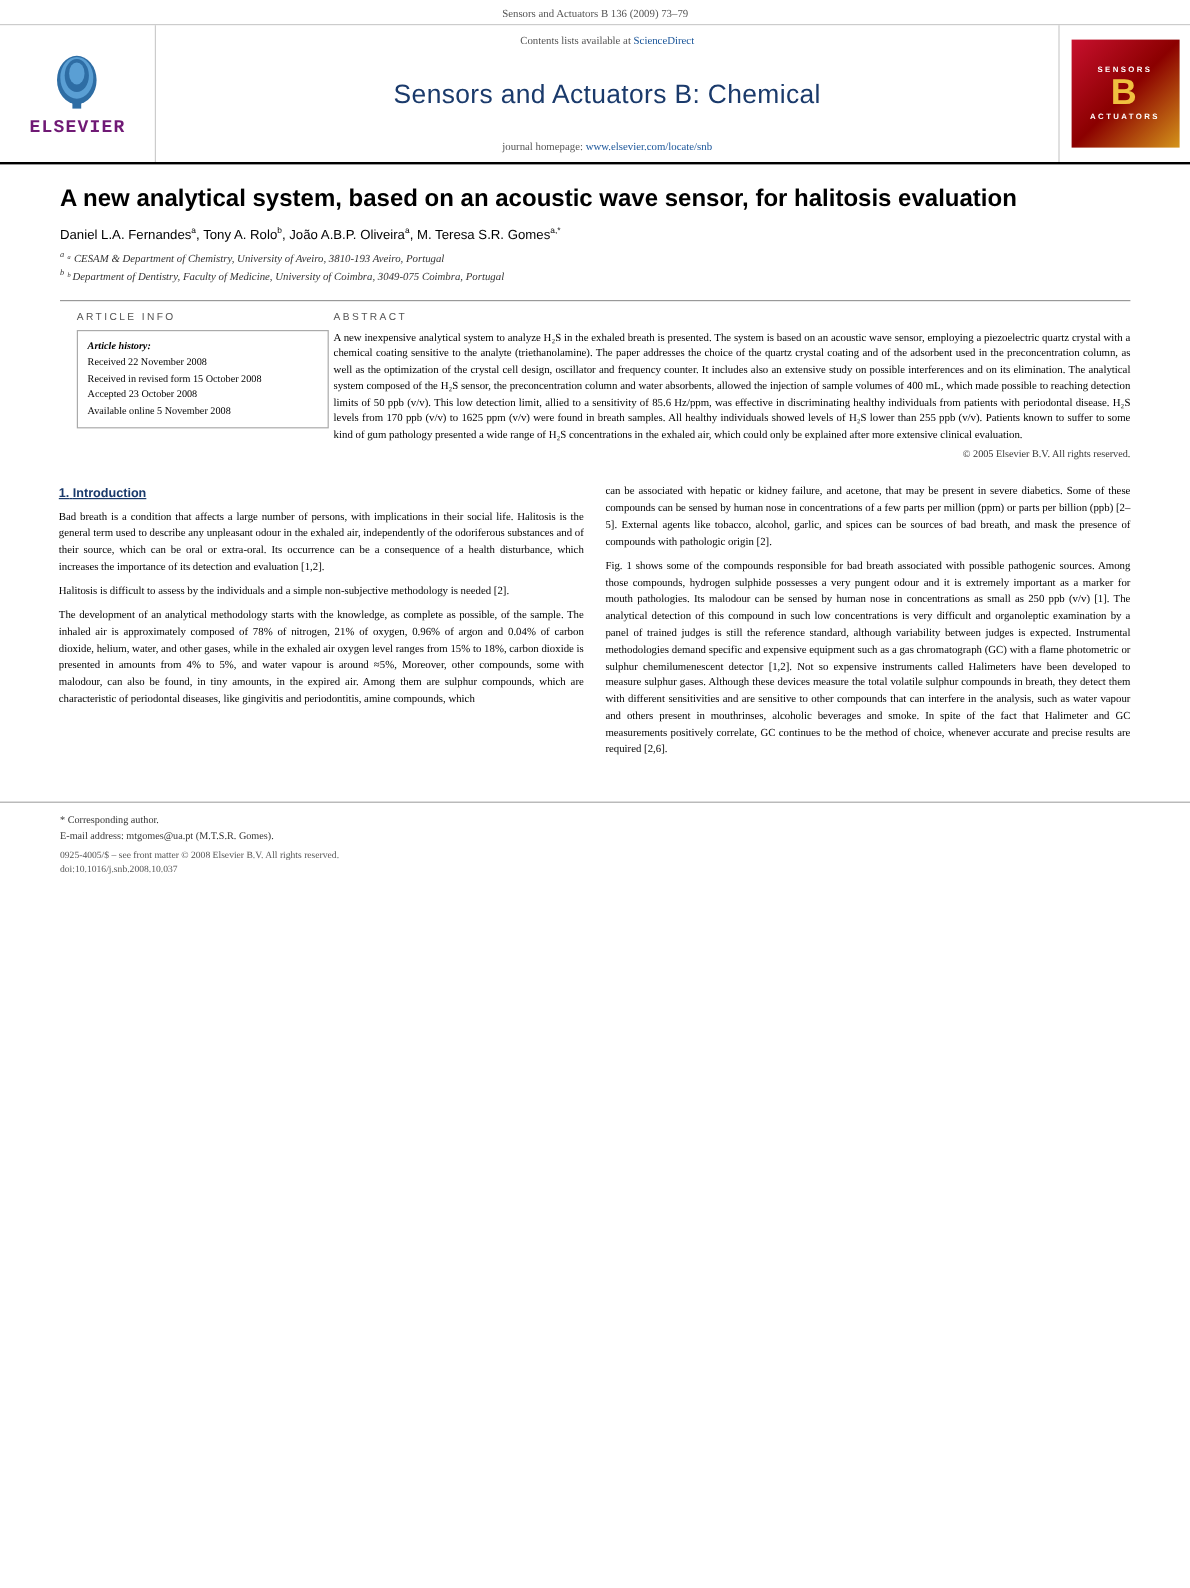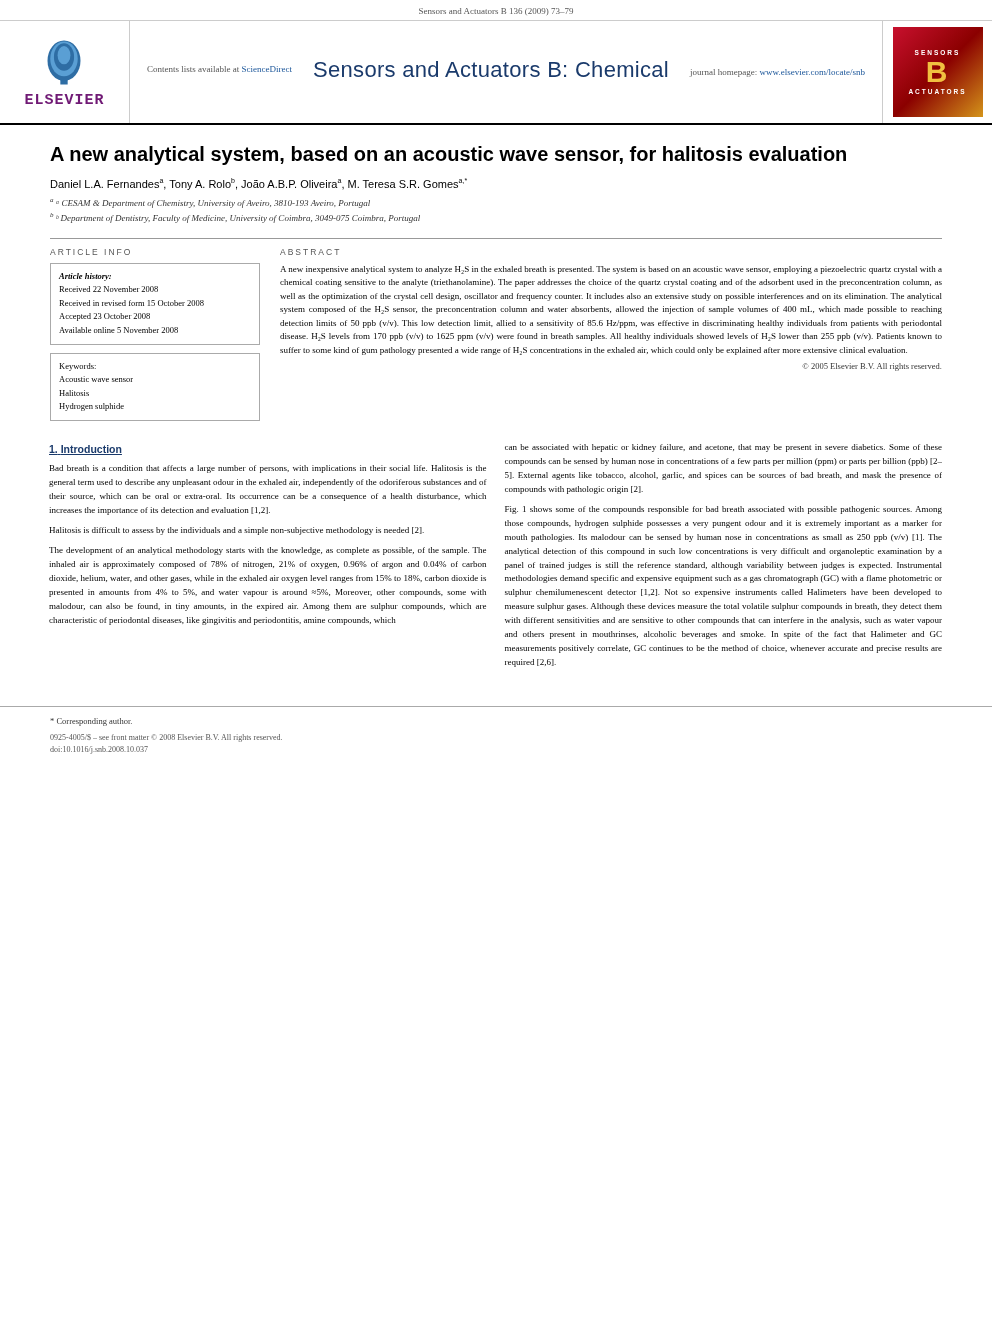--- a/index.html
+++ b/index.html
@@ -56,21 +56,21 @@
       font-weight: bold;
       color: #701a75;
       letter-spacing: 1px;
       margin-top: 2px;
       font-family: Liberation Mono, monospace;
     }
 
     .journal-header-center {
       flex: 1;
       display: flex;
-      flex-direction: row;
+      flex-direction: column;
       align-items: center;
       justify-content: center;
       padding: 8px 10px;
       gap: 21px;
     }
 
     .contents-line {
       font-size: 9px;
       color: #555;
       margin-bottom: 6px;
@@ -172,22 +172,23 @@
     
     .divider {
       border: none;
       border-top: 1px solid #999;
       margin: 8px 0;
     }
 
     
     .two-col {
       display: flex;
-      gap: 20px;
+      gap: 4px;
       margin-top: 8px;
+      margin-left: 14px;
     }
 
     .col-left {
       width: 210px;
       min-width: 210px;
     }
 
     .col-right {
       flex: 1;
     }
@@ -358,26 +359,20 @@
       <div class="section-label">ARTICLE INFO</div>
 
       <div class="article-info-box">
         <div class="label">Article history:</div>
         <div>Received 22 November 2008</div>
         <div>Received in revised form 15 October 2008</div>
         <div>Accepted 23 October 2008</div>
         <div>Available online 5 November 2008</div>
       </div>
 
-      <div class="keywords-box">
-        <div class="label">Keywords:</div>
-        <div>Acoustic wave sensor</div>
-        <div>Halitosis</div>
-        <div>Hydrogen sulphide</div>
-      </div>
     </div>
 
     <div class="col-right">
       <div class="section-label">ABSTRACT</div>
       <div class="abstract-text">
         <span>A new inexpensive analytical system to analyze H₂S in the exhaled breath is presented. The system is based on an acoustic wave sensor, employing a piezoelectric quartz crystal with a chemical coating sensitive to the analyte (triethanolamine). The paper addresses the choice of the quartz crystal coating and of the adsorbent used in the preconcentration column, as well as the optimization of the crystal cell design, oscillator and frequency counter. It includes also an extensive study on possible interferences and on its elimination. The analytical system composed of the H₂S sensor, the preconcentration column and water absorbents, allowed the injection of sample volumes of 400 mL, which made possible to reaching detection limits of 50 ppb (v/v). This low detection limit, allied to a sensitivity of 85.6 Hz/ppm, was effective in discriminating healthy individuals from patients with periodontal disease. H₂S levels from 170 ppb (v/v) to 1625 ppm (v/v) were found in breath samples. All healthy individuals showed levels of H₂S lower than 255 ppb (v/v). Patients known to suffer to some kind of gum pathology presented a wide range of H₂S concentrations in the exhaled air, which could only be explained after more extensive clinical evaluation.</span>
       </div>
       <div class="copyright-line">© 2005 Elsevier B.V. All rights reserved.</div>
     </div>
 
@@ -403,18 +398,22 @@
       <p class="para">Fig. 1 shows some of the compounds responsible for bad breath associated with possible pathogenic sources. Among those compounds, hydrogen sulphide possesses a very pungent odour and it is extremely important as a marker for mouth pathologies. Its malodour can be sensed by human nose in concentrations as small as 250 ppb (v/v) [1]. The analytical detection of this compound in such low concentrations is very difficult and organoleptic examination by a panel of trained judges is still the reference standard, although variability between judges is expected. Instrumental methodologies demand specific and expensive equipment such as a gas chromatograph (GC) with a flame photometric or sulphur chemilumenescent detector [1,2]. Not so expensive instruments called Halimeters have been developed to measure sulphur gases. Although these devices measure the total volatile sulphur compounds in breath, they detect them with different sensitivities and are sensitive to other compounds that can interfere in the analysis, such as water vapour and others present in mouthrinses, alcoholic beverages and smoke. In spite of the fact that Halimeter and GC measurements positively correlate, GC continues to be the method of choice, whenever accurate and precise results are required [2,6].</p>
     </div>
 
   </div>
 </div>
 
 <div class="footnote-area">
   <div class="footnote-line">
     <span>* Corresponding author.</span>
   </div>
+  <div class="footnote-line">
+    <span>E-mail address:</span>
+    <span>mtgomes@ua.pt (M.T.S.R. Gomes).</span>
+  </div>
 </div>
 
 <div class="bottom-info">
   <div>0925-4005/$ – see front matter © 2008 Elsevier B.V. All rights reserved.</div>
   <div>doi:10.1016/j.snb.2008.10.037</div>
 </div>
 
 </body></html>

